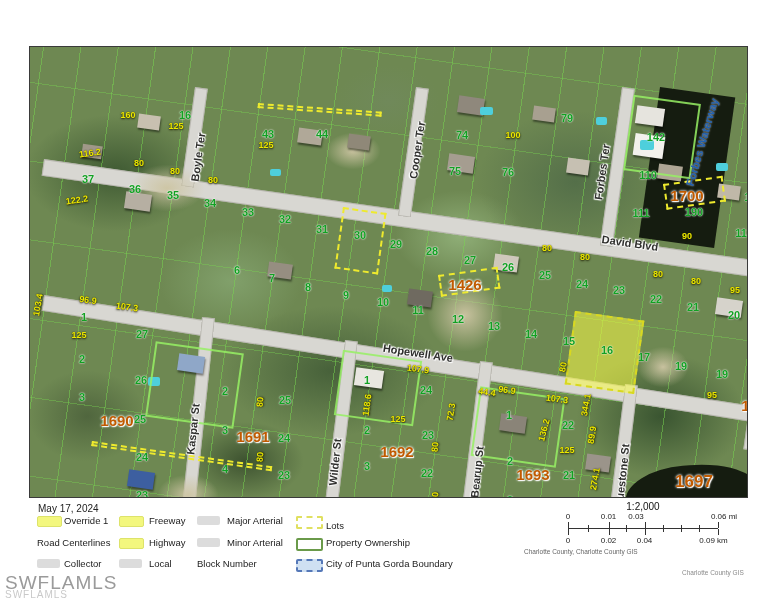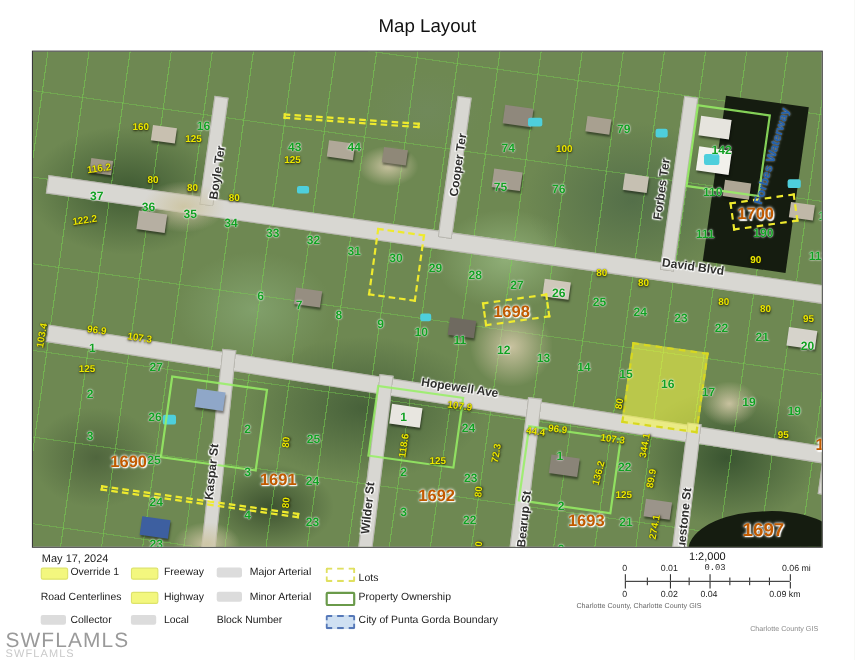--- a/index.html
+++ b/index.html
@@ -62,21 +62,20 @@
   .sb-lab{position:absolute;transform:translateX(-50%);font-size:8px;color:#222;white-space:nowrap;}
   .credit1{position:absolute;left:524px;top:548px;font-size:6.5px;color:#666;}
   .credit2{position:absolute;left:682px;top:569px;font-size:6.5px;color:#8a8a8a;}
   .wm1{position:absolute;left:5px;top:572px;font-size:19px;letter-spacing:1px;color:#9a9a9a;}
   .wm2{position:absolute;left:5px;top:589px;font-size:10px;letter-spacing:1px;color:#c9c9c9;}
 </style>
 </head>
 <body>
 
 <div class="page">
-  <div class="title">Map Layout</div>
 
   <div class="map">
     <div class="grid"></div>
     <div id="layer-water">
         <div class="waterbody" style="left: 630px; top: 40px; width: 76px; height: 152px; transform: rotate(8deg); transform-origin: left top;"></div>
         <div class="waterbody pond" style="left: 593px; top: 424px; width: 140px; height: 72px; transform: rotate(-5deg); transform-origin: left top;"></div>
       </div>
     <div id="layer-roads">
         <div class="road" style="left: 14px; top: 112px; width: 800px; height: 17px; transform: rotate(8.1deg); transform-origin: left top;"></div>
         <div class="road" style="left: 14px; top: 248px; width: 800px; height: 16px; transform: rotate(8.9deg); transform-origin: left top;"></div>
@@ -251,21 +250,21 @@
         <div class="lbl dim" style="left: 562px; top: 388px; transform: translate(-50%, -50%) rotate(-80deg);">89.9</div>
         <div class="lbl dim" style="left: 537px; top: 403px; transform: translate(-50%, -50%) rotate(0deg);">125</div>
         <div class="lbl dim" style="left: 565px; top: 432px; transform: translate(-50%, -50%) rotate(-80deg);">274.1</div>
         <div class="lbl dim" style="left: 682px; top: 348px; transform: translate(-50%, -50%) rotate(0deg);">95</div>
         <div class="lbl dim" style="left: 533px; top: 320px; transform: translate(-50%, -50%) rotate(-80deg);">80</div>
         <div class="lbl blocknum" style="left: 87px; top: 373px;">1690</div>
         <div class="lbl blocknum" style="left: 223px; top: 389px;">1691</div>
         <div class="lbl blocknum" style="left: 367px; top: 404px;">1692</div>
         <div class="lbl blocknum" style="left: 503px; top: 427px;">1693</div>
         <div class="lbl blocknum big" style="left: 664px; top: 435px;">1697</div>
-        <div class="lbl blocknum" style="left: 435px; top: 237px;">1698</div>
+        <div class="lbl blocknum" style="left: 435px; top: 237px;">1426</div>
         <div class="lbl blocknum" style="left: 728px; top: 358px;">1699</div>
         <div class="lbl blocknum" style="left: 657px; top: 148px;">1700</div>
       </div>
   </div>
 
   <div class="date">May 17, 2024</div>
   <div id="legend">
       <div class="leg-sw sw-yellow" style="left: 37px; top: 516px;"></div>
       <div class="leg-lb" style="left: 64px; top: 515px;">Override 1</div>
       <div class="leg-lb" style="left: 37px; top: 536.5px;">Road Centerlines</div>
@@ -306,21 +305,21 @@
       <div class="sb-tick" style="left: 65.75px; top: 24px; height: 3px;"></div>
       <div class="sb-tick" style="left: 65.75px; top: 28px; height: 3px;"></div>
       <div class="sb-tick" style="left: 102.5px; top: 24px; height: 3px;"></div>
       <div class="sb-tick" style="left: 102.5px; top: 28px; height: 3px;"></div>
       <div class="sb-tick" style="left: 121.25px; top: 24px; height: 3px;"></div>
       <div class="sb-tick" style="left: 121.25px; top: 28px; height: 3px;"></div>
       <div class="sb-tick" style="left: 139.25px; top: 24px; height: 3px;"></div>
       <div class="sb-tick" style="left: 139.25px; top: 28px; height: 3px;"></div>
       <div class="sb-lab" style="left: 8px; top: 11px;">0</div>
       <div class="sb-lab" style="left: 48.5px; top: 11px;">0.01</div>
-      <div class="sb-lab" style="left: 90px; top: 11px; font-family: Liberation Mono, monospace;">0.03</div>
+      <div class="sb-lab" style="left: 76px; top: 11px;">0.03</div>
       <div class="sb-lab" style="left: 164px; top: 11px;">0.06 mi</div>
       <div class="sb-lab" style="left: 8px; top: 35px;">0</div>
       <div class="sb-lab" style="left: 48.5px; top: 35px;">0.02</div>
       <div class="sb-lab" style="left: 84.5px; top: 35px;">0.04</div>
       <div class="sb-lab" style="left: 153.5px; top: 35px;">0.09 km</div>
     </div>
 
   <div class="credit1">Charlotte County, Charlotte County GIS</div>
   <div class="credit2">Charlotte County GIS</div>
   <div class="wm1">SWFLAMLS</div>

